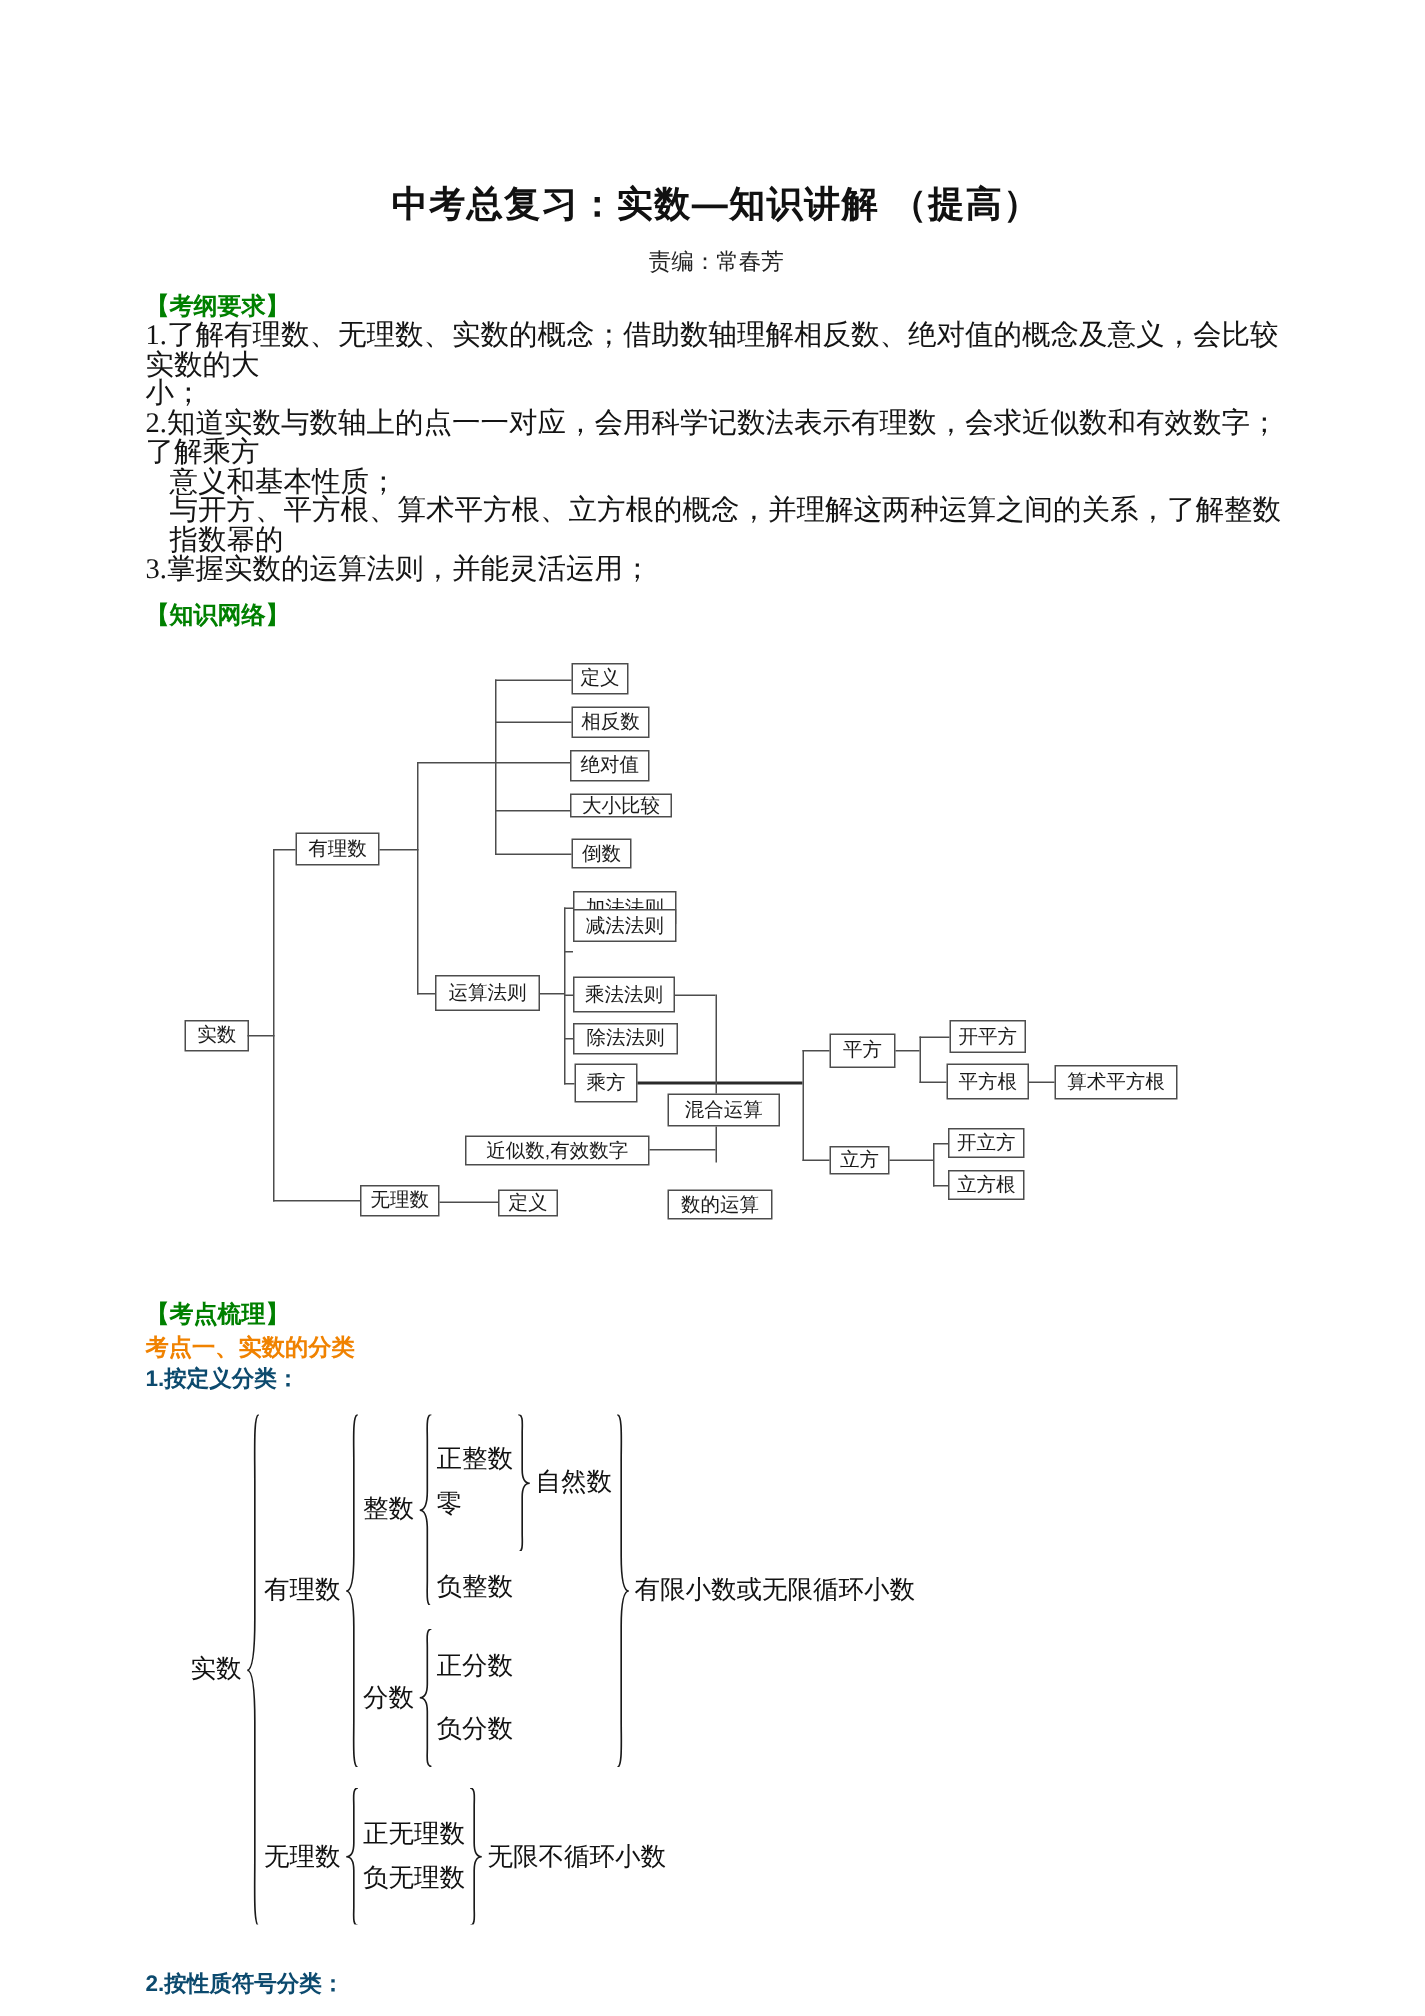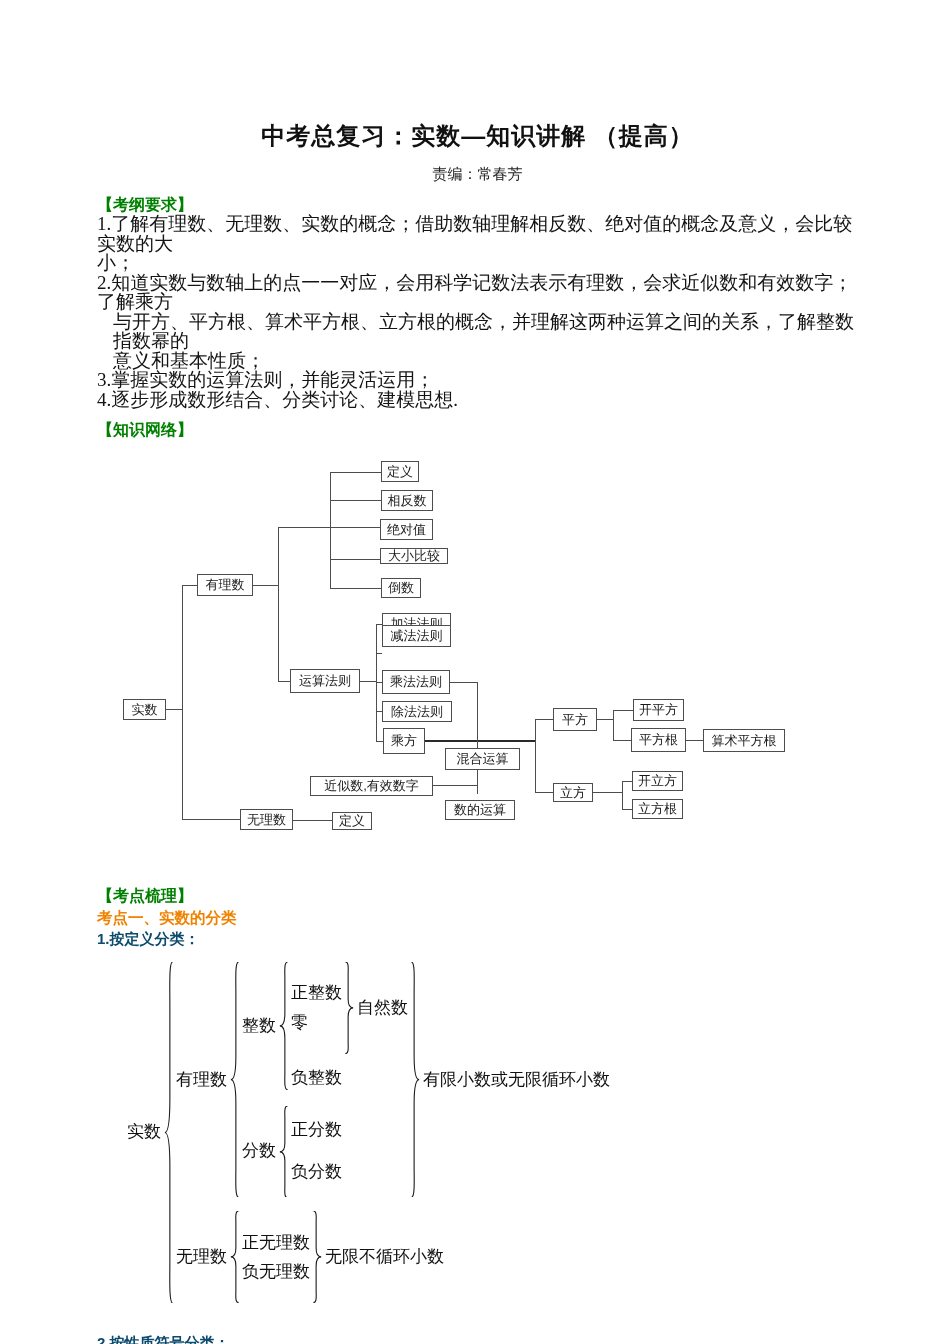--- a/index.html
+++ b/index.html
@@ -36,45 +36,44 @@
 
 <div class="content">
 
   <div class="doc-title">中考总复习：实数—知识讲解 （提高）</div>
   <div class="editor">责编：常春芳</div>
 
   <div class="h-green">【考纲要求】</div>
   <div class="syl-line">1.了解有理数、无理数、实数的概念；借助数轴理解相反数、绝对值的概念及意义，会比较实数的大</div>
   <div class="syl-line">小；</div>
   <div class="syl-line">2.知道实数与数轴上的点一一对应，会用科学记数法表示有理数，会求近似数和有效数字；了解乘方</div>
+  <div class="syl-line indent">意义和基本性质；</div>
   <div class="syl-line indent">与开方、平方根、算术平方根、立方根的概念，并理解这两种运算之间的关系，了解整数指数幂的</div>
-  <div class="syl-line indent">意义和基本性质；</div>
   <div class="syl-line">3.掌握实数的运算法则，并能灵活运用；</div>
-  <div class="syl-line">4.逐步形成数形结合、分类讨论、建模思想.</div>
 
   <div class="h-green gap-net">【知识网络】</div>
 
   <div class="flowchart">
 
     <div class="fc-node" style="left:3px;top:243px;width:43px;height:21px">实数</div>
     <div class="fc-node" style="left:77px;top:118px;width:56px;height:22px">有理数</div>
     <div class="fc-node" style="left:261px;top:5px;width:38px;height:21px">定义</div>
     <div class="fc-node" style="left:261px;top:34px;width:52px;height:21px">相反数</div>
     <div class="fc-node" style="left:260px;top:63px;width:53px;height:21px">绝对值</div>
     <div class="fc-node" style="left:260px;top:92px;width:68px;height:16px">大小比较</div>
     <div class="fc-node" style="left:261px;top:122px;width:40px;height:20px">倒数</div>
     <div class="fc-node" style="left:170px;top:213px;width:70px;height:24px">运算法则</div>
     <div class="fc-node" style="left:262px;top:157px;width:69px;height:22px">加法法则</div>
     <div class="fc-node" style="left:262px;top:169px;width:69px;height:22px">减法法则</div>
     <div class="fc-node" style="left:262px;top:214px;width:68px;height:24px">乘法法则</div>
     <div class="fc-node" style="left:262px;top:245px;width:70px;height:21px">除法法则</div>
     <div class="fc-node" style="left:263px;top:272px;width:42px;height:26px">乘方</div>
     <div class="fc-node" style="left:325px;top:292px;width:75px;height:22px">混合运算</div>
     <div class="fc-node" style="left:190px;top:320px;width:123px;height:20px">近似数,有效数字</div>
-    <div class="fc-node" style="left:325px;top:344px;width:70px;height:20px">数的运算</div>
+    <div class="fc-node" style="left:325px;top:356px;width:70px;height:20px">数的运算</div>
     <div class="fc-node" style="left:120px;top:353px;width:53px;height:21px">无理数</div>
     <div class="fc-node" style="left:212px;top:356px;width:40px;height:18px">定义</div>
     <div class="fc-node" style="left:433px;top:252px;width:44px;height:23px">平方</div>
     <div class="fc-node" style="left:513px;top:243px;width:51px;height:22px">开平方</div>
     <div class="fc-node" style="left:511px;top:272px;width:55px;height:24px">平方根</div>
     <div class="fc-node" style="left:583px;top:273px;width:82px;height:23px">算术平方根</div>
     <div class="fc-node" style="left:433px;top:327px;width:40px;height:19px">立方</div>
     <div class="fc-node" style="left:512px;top:315px;width:51px;height:20px">开立方</div>
     <div class="fc-node" style="left:512px;top:343px;width:51px;height:20px">立方根</div>
 

